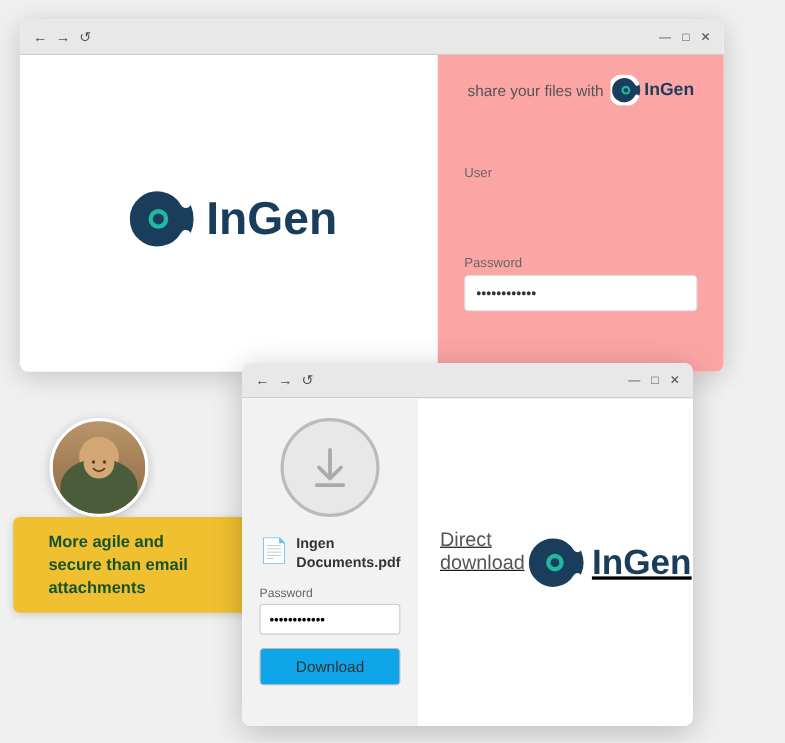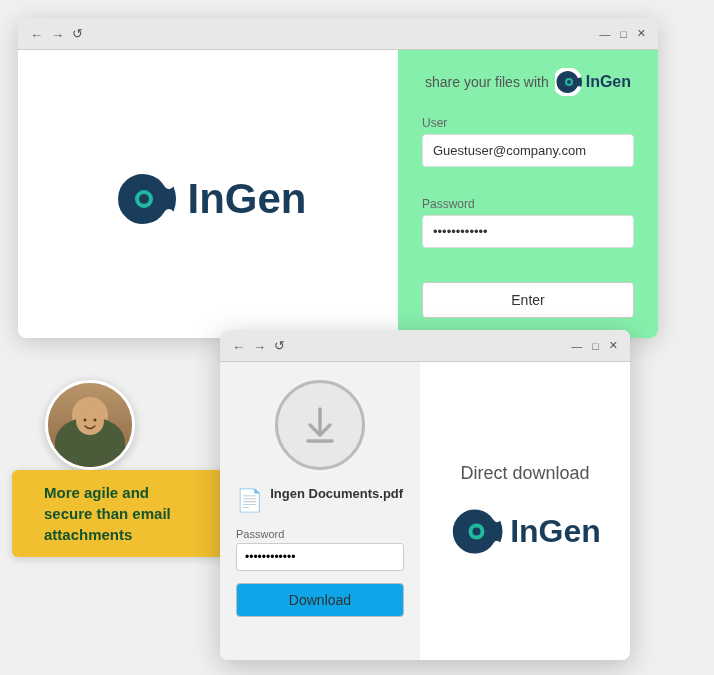--- a/index.html
+++ b/index.html
@@ -106,26 +106,27 @@
 
     .private-area-label {
       font-size: 18px;
       color: #888;
       margin-bottom: 16px;
     }
 
     
     .main-right {
       flex: 1;
-      background: #86efac;
+      background: #fca5a5;
       display: flex;
       flex-direction: column;
       align-items: center;
       justify-content: flex-start;
       padding: 18px 24px;
+      gap: 34px;
     }
 
     .share-header {
       display: flex;
       align-items: center;
       gap: 6px;
       margin-bottom: 20px;
       font-size: 14px;
       color: #555;
     }
@@ -277,24 +278,25 @@
       font-size: 14px;
       font-weight: 500;
       cursor: pointer;
       color: #333;
     }
 
     
     .sec-right {
       flex: 1;
       display: flex;
-      flex-direction: column;
+      flex-direction: row;
       align-items: center;
       justify-content: center;
       padding: 20px;
+      text-decoration: underline;
     }
 
     .direct-download-label {
       font-size: 18px;
       color: #555;
       margin-bottom: 20px;
     }
 
     .ingen-logo-med {
       display: flex;
@@ -425,21 +427,20 @@
             <circle cx="14" cy="14" r="13" fill="#1a3d5c"></circle>
             <path d="M24 8 A13 13 0 1 0 24 20" fill="none" stroke="#fff" stroke-width="4" stroke-linecap="round"></path>
             <circle cx="14" cy="14" r="4" fill="#20b89e"></circle>
             <circle cx="14" cy="14" r="2" fill="#1a3d5c"></circle>
           </svg>
           <span class="logo-text-sm">InGen</span>
         </div>
       </div>
       <div class="form-group">
         <label class="form-label">User</label>
-        <input class="form-input" type="text" value="Guestuser@company.com" style="">
       </div>
       <div class="form-group">
         <label class="form-label">Password</label>
         <input class="form-input" type="password" value="············" style="">
       </div>
       <button class="enter-btn">Enter</button>
     </div>
   </div>
 </div>
 

